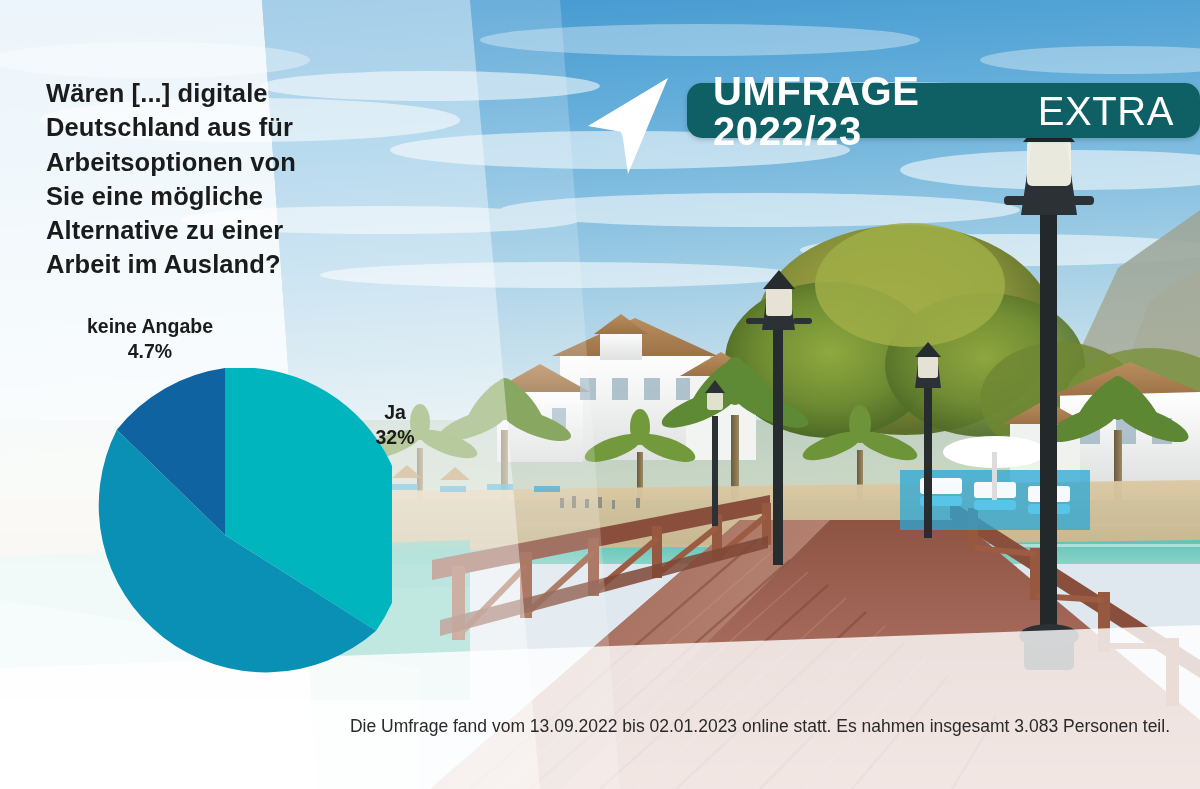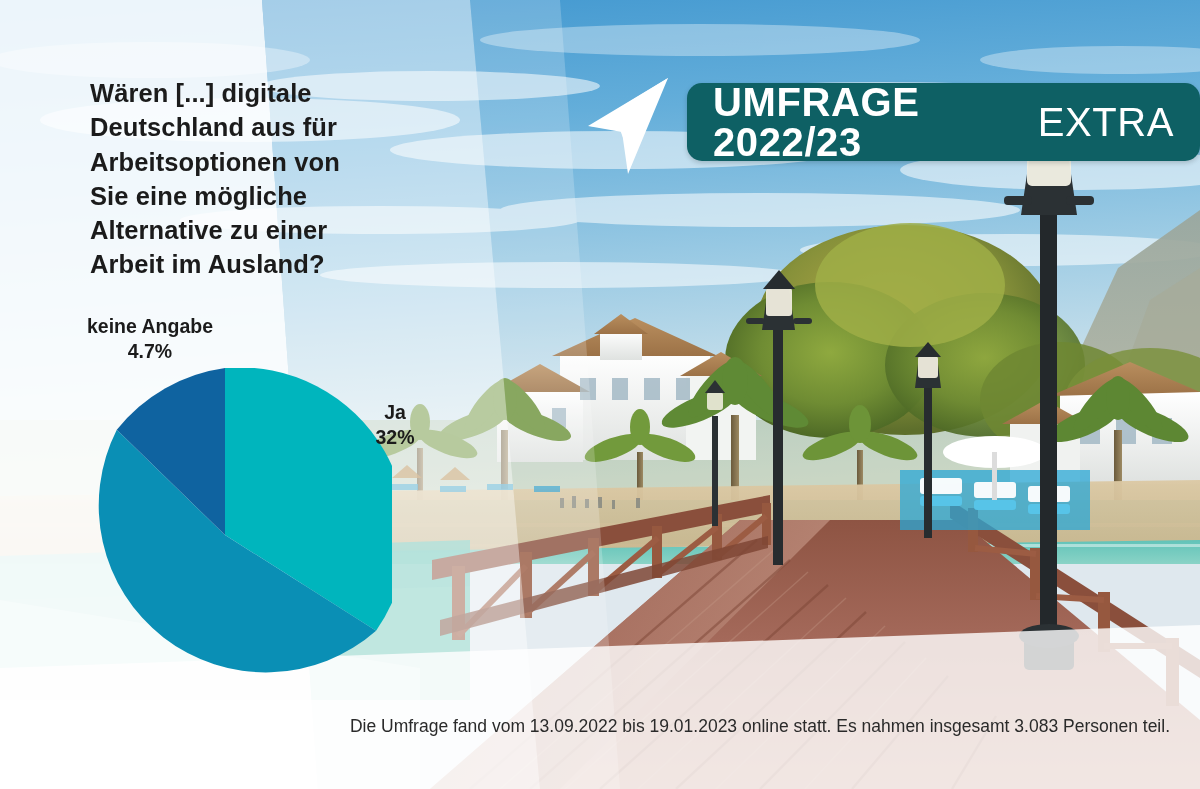--- a/index.html
+++ b/index.html
@@ -6,27 +6,27 @@
   body{font-family:"Liberation Sans", sans-serif;}
   #stage{position:relative;width:1200px;height:789px;overflow:hidden;background:#dfe8ee;}
   #photo{position:absolute;inset:0;width:1200px;height:789px;}
   .ov{position:absolute;inset:0;width:1200px;height:789px;pointer-events:none;}
 
   
   #headline{
     position:absolute;left:46px;top:76px;width:250px;
     font-family:"Liberation Sans Narrow","Liberation Sans",sans-serif;
     font-weight:700;font-size:25.5px;line-height:1.345;
-    color:#1b1b1b;letter-spacing:.1px;margin-left:44px;
+    color:#1b1b1b;letter-spacing:.1px;
   }
   #headline span{display:block;white-space:nowrap;}
 
   
   #badge{
-    position:absolute;left:687px;top:83px;height:78px;
+    position:absolute;left:687px;top:83px;height:55px;
     display:flex;align-items:center;padding:0 26px;
     background:#0e6064;border-radius:15px;
     box-shadow:0 2px 5px rgba(0,0,0,.18);
   }
   #badge .b1{
     font-family:"Liberation Sans Narrow","Liberation Sans",sans-serif;
     font-weight:700;font-size:40px;color:#fff;letter-spacing:.6px;
     line-height:1;
   }
   #badge .b2{
@@ -436,15 +436,15 @@
 
   <div class="pielabel" id="lbl-keine">
     <b>keine Angabe</b>
     <b>4.7%</b>
   </div>
   <div class="pielabel" id="lbl-ja">
     <b>Ja</b>
     <b>32%</b>
   </div>
 
-  <div id="surveynote">Die Umfrage fand vom 13.09.2022 bis 19.01.2023 online statt. Es nahmen insgesamt 3.083 Personen teil.</div>
+  <div id="surveynote">Die Umfrage fand vom 13.09.2022 bis 02.01.2023 online statt. Es nahmen insgesamt 3.083 Personen teil.</div>
 
 </div>
 
 </body></html>

